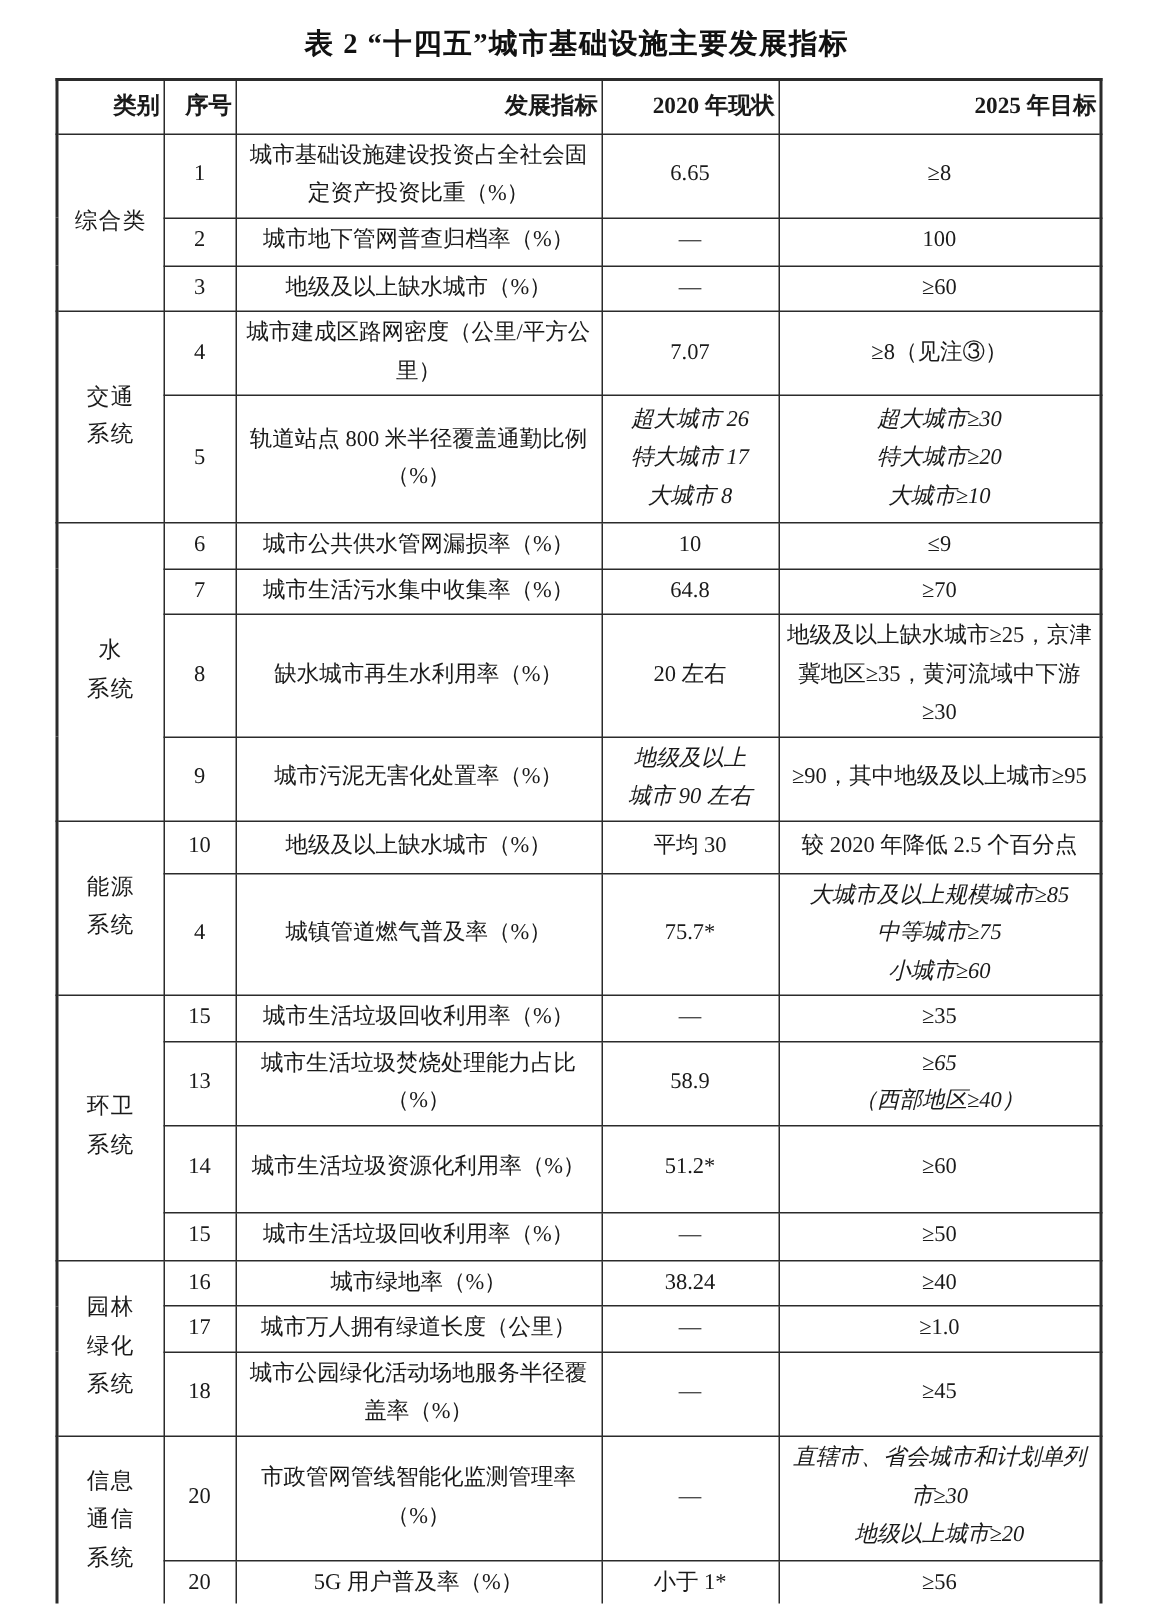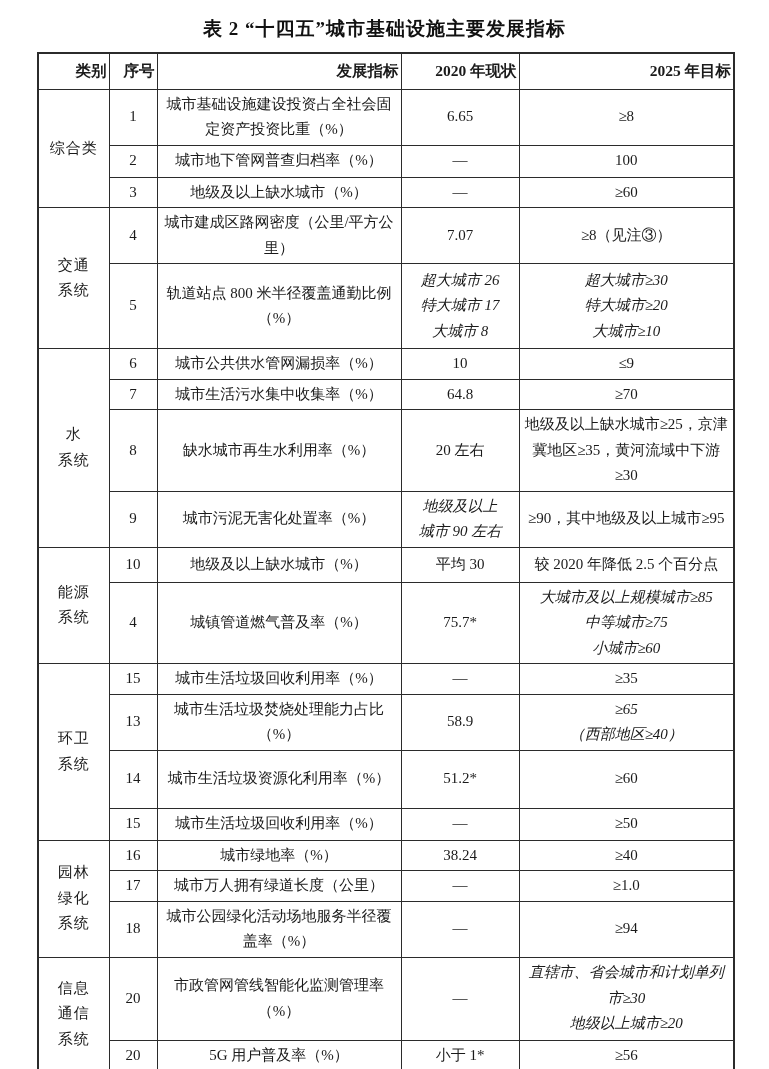--- a/index.html
+++ b/index.html
@@ -175,21 +175,21 @@
   <tr style="height:30px">
     <td>17</td>
     <td class="ind">城市万人拥有绿道长度（公里）</td>
     <td>—</td>
     <td>≥1.0</td>
   </tr>
   <tr style="height:55px">
     <td>18</td>
     <td class="ind">城市公园绿化活动场地服务半径覆盖率（%）</td>
     <td>—</td>
-    <td>≥94</td>
+    <td>≥45</td>
   </tr>
 
   <tr style="height:83px">
     <td class="cat" rowspan="2">信息
 通信
 系统</td>
     <td>20</td>
     <td class="ind">市政管网管线智能化监测管理率（%）</td>
     <td>—</td>
     <td class="left pre">直辖市、省会城市和计划单列市≥30

